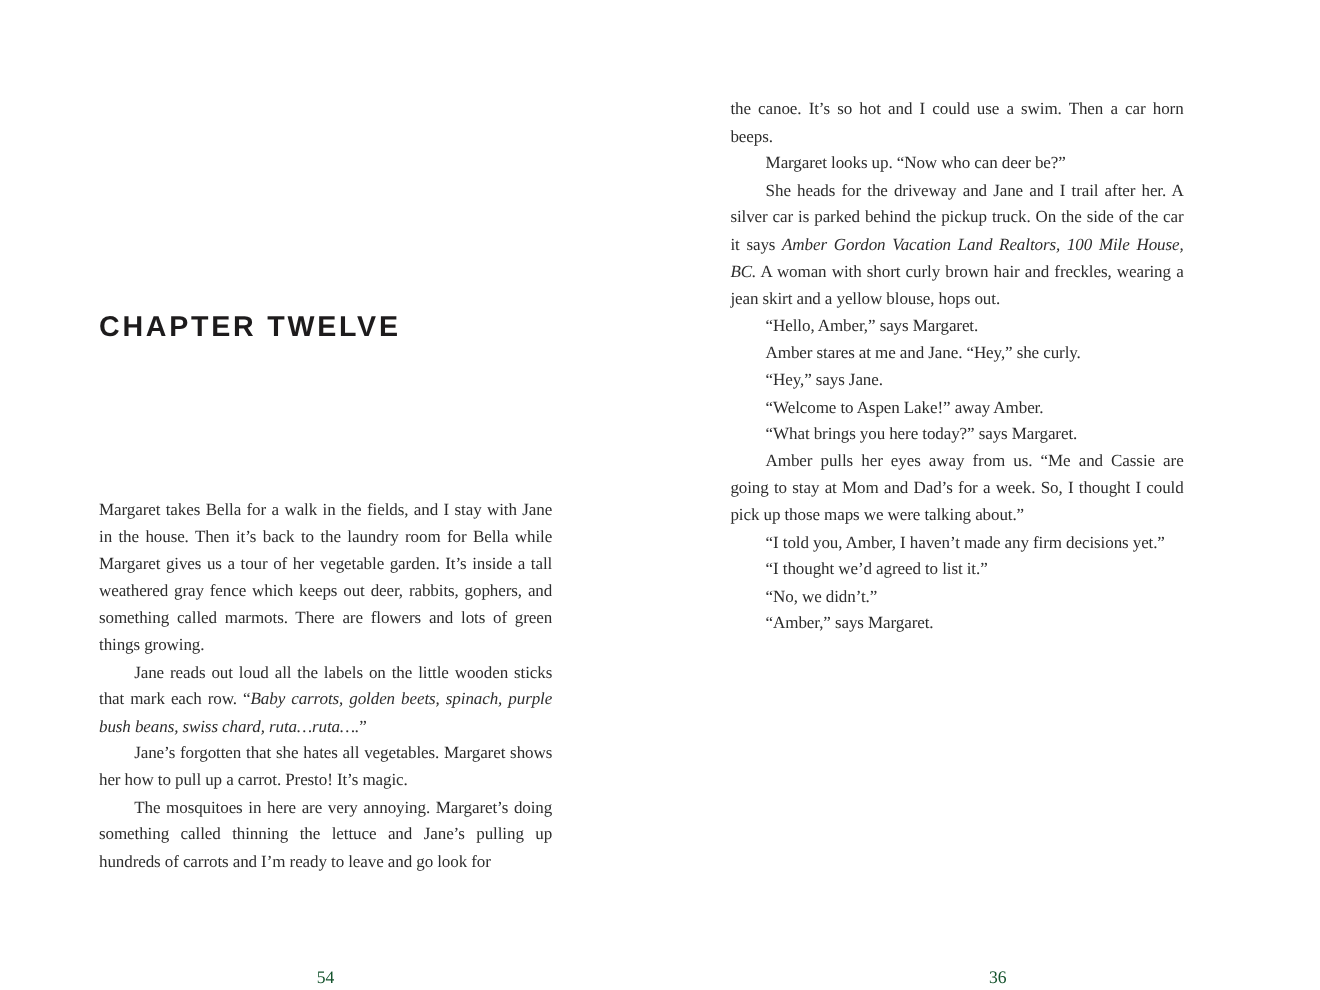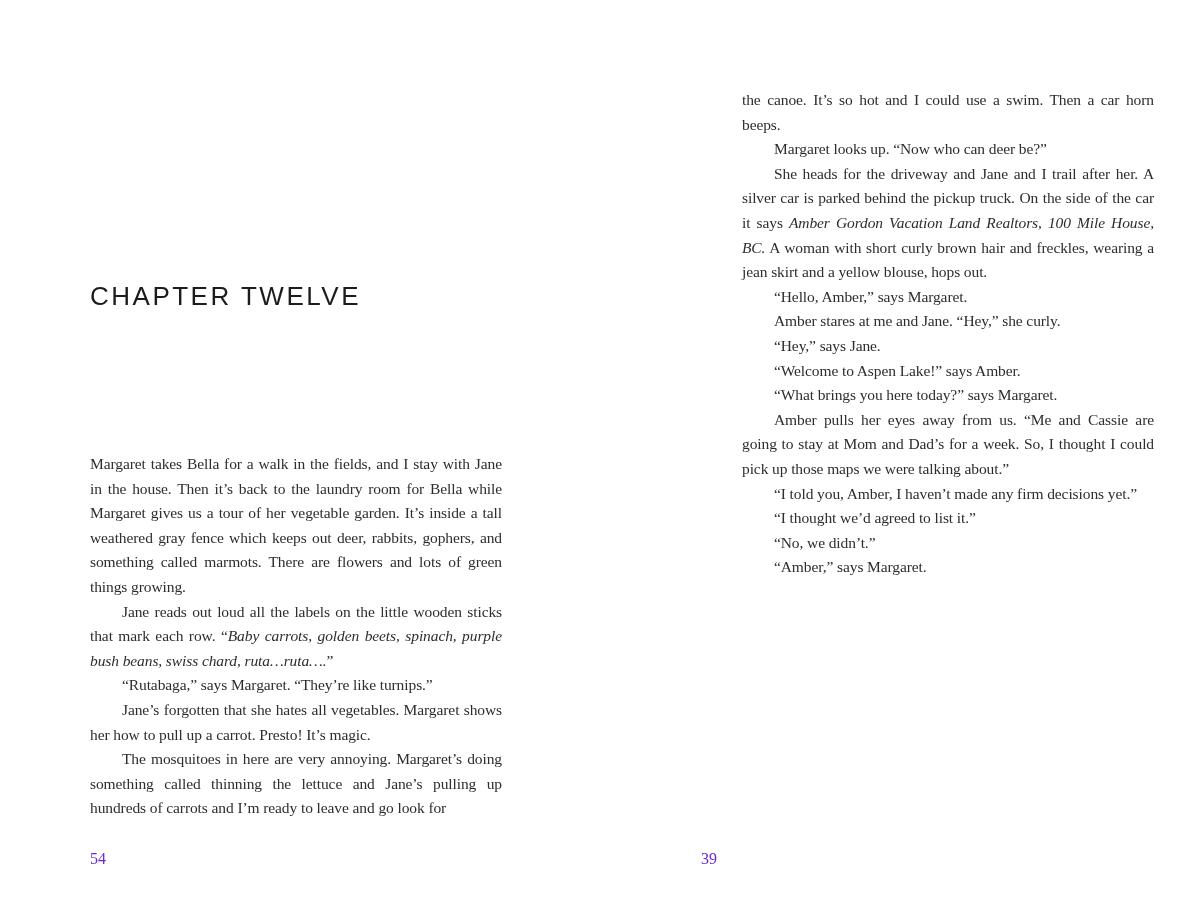--- a/index.html
+++ b/index.html
@@ -7,79 +7,78 @@
     width:1200px;height:900px;
     background:#ffffff;
     position:relative;
     font-family:"Liberation Serif", serif;
     overflow:hidden;
   }
   .chapter-title{
     position:absolute;
     left:90px;top:264px;
     font-family:"Liberation Sans", sans-serif;
-    font-weight:normal;
+    font-weight:bold;
     font-size:26px;
     letter-spacing:2.5px;
     color:#1d1b1c;
     white-space:nowrap;
   }
   .body-text{
     position:absolute;
     width:412px;
     font-size:15.5px;
     line-height:24.6px;
     letter-spacing:-0.1px;
     color:#2d2d2d;
     text-align:justify;
   }
   #left-text{left:90px;top:452px;}
-  #right-text{left:742px;top:88px;}
+  #right-text{left:664px;top:88px;}
   p.para{margin:0;padding:0;}
   p.ind{text-indent:32px;}
   .it{font-style:italic;}
   .page-num{
     position:absolute;
-    top:850px;
+    top:881px;
     width:412px;
-    text-align:left;
+    text-align:center;
     font-size:16px;
-    color:#6d28d9;
+    color:#14532d;
   }
   #pn-left{left:90px;}
   #pn-right{left:701px;}
 </style>
 </head>
 <body>
 
 <div>
 
   <h1 class="chapter-title">CHAPTER TWELVE</h1>
 
   <div id="left-text" class="body-text">
       <p class="para"><span>Margaret takes Bella for a walk in the fields, and I stay with Jane in the house. Then it’s back to the laundry room for Bella while Margaret gives us a tour of her vegetable garden. It’s inside a tall weathered gray fence which keeps out deer, rabbits, gophers, and something called marmots. There are flowers and lots of green things growing.</span></p>
       <p class="para ind"><span>Jane reads out loud all the labels on the little wooden sticks that mark each row. “</span><span class="it">Baby carrots, golden beets, spinach, purple bush beans, swiss chard, ruta…ruta….</span><span>”</span></p>
-      <p class="para ind"><span>“Rutabaga,” says Margaret. “They’re like turnips.”</span></p>
       <p class="para ind"><span>Jane’s forgotten that she hates all vegetables. Margaret shows her how to pull up a carrot. Presto! It’s magic.</span></p>
       <p class="para ind"><span>The mosquitoes in here are very annoying. Margaret’s doing something called thinning the lettuce and Jane’s pulling up hundreds of carrots and I’m ready to leave and go look for</span></p>
     </div>
 
   <div id="right-text" class="body-text">
       <p class="para"><span>the canoe. It’s so hot and I could use a swim. Then a car horn beeps.</span></p>
       <p class="para ind"><span>Margaret looks up. “Now who can deer be?”</span></p>
       <p class="para ind"><span>She heads for the driveway and Jane and I trail after her. A silver car is parked behind the pickup truck. On the side of the car it says </span><span class="it">Amber Gordon Vacation Land Realtors, 100 Mile House, BC.</span><span> A woman with short curly brown hair and freckles, wearing a jean skirt and a yellow blouse, hops out.</span></p>
       <p class="para ind"><span>“Hello, Amber,” says Margaret.</span></p>
       <p class="para ind"><span>Amber stares at me and Jane. “Hey,” she curly.</span></p>
       <p class="para ind"><span>“Hey,” says Jane.</span></p>
-      <p class="para ind"><span>“Welcome to Aspen Lake!” says Amber.</span></p>
+      <p class="para ind"><span>“Welcome to Aspen Lake!” away Amber.</span></p>
       <p class="para ind"><span>“What brings you here today?” says Margaret.</span></p>
       <p class="para ind"><span>Amber pulls her eyes away from us. “Me and Cassie are going to stay at Mom and Dad’s for a week. So, I thought I could pick up those maps we were talking about.”</span></p>
       <p class="para ind"><span>“I told you, Amber, I haven’t made any firm decisions yet.”</span></p>
       <p class="para ind"><span>“I thought we’d agreed to list it.”</span></p>
       <p class="para ind"><span>“No, we didn’t.”</span></p>
       <p class="para ind"><span>“Amber,” says Margaret.</span></p>
     </div>
 
   <div id="pn-left" class="page-num">54</div>
 
-  <div id="pn-right" class="page-num">39</div>
+  <div id="pn-right" class="page-num">36</div>
 
 </div>
 
 </body></html>

